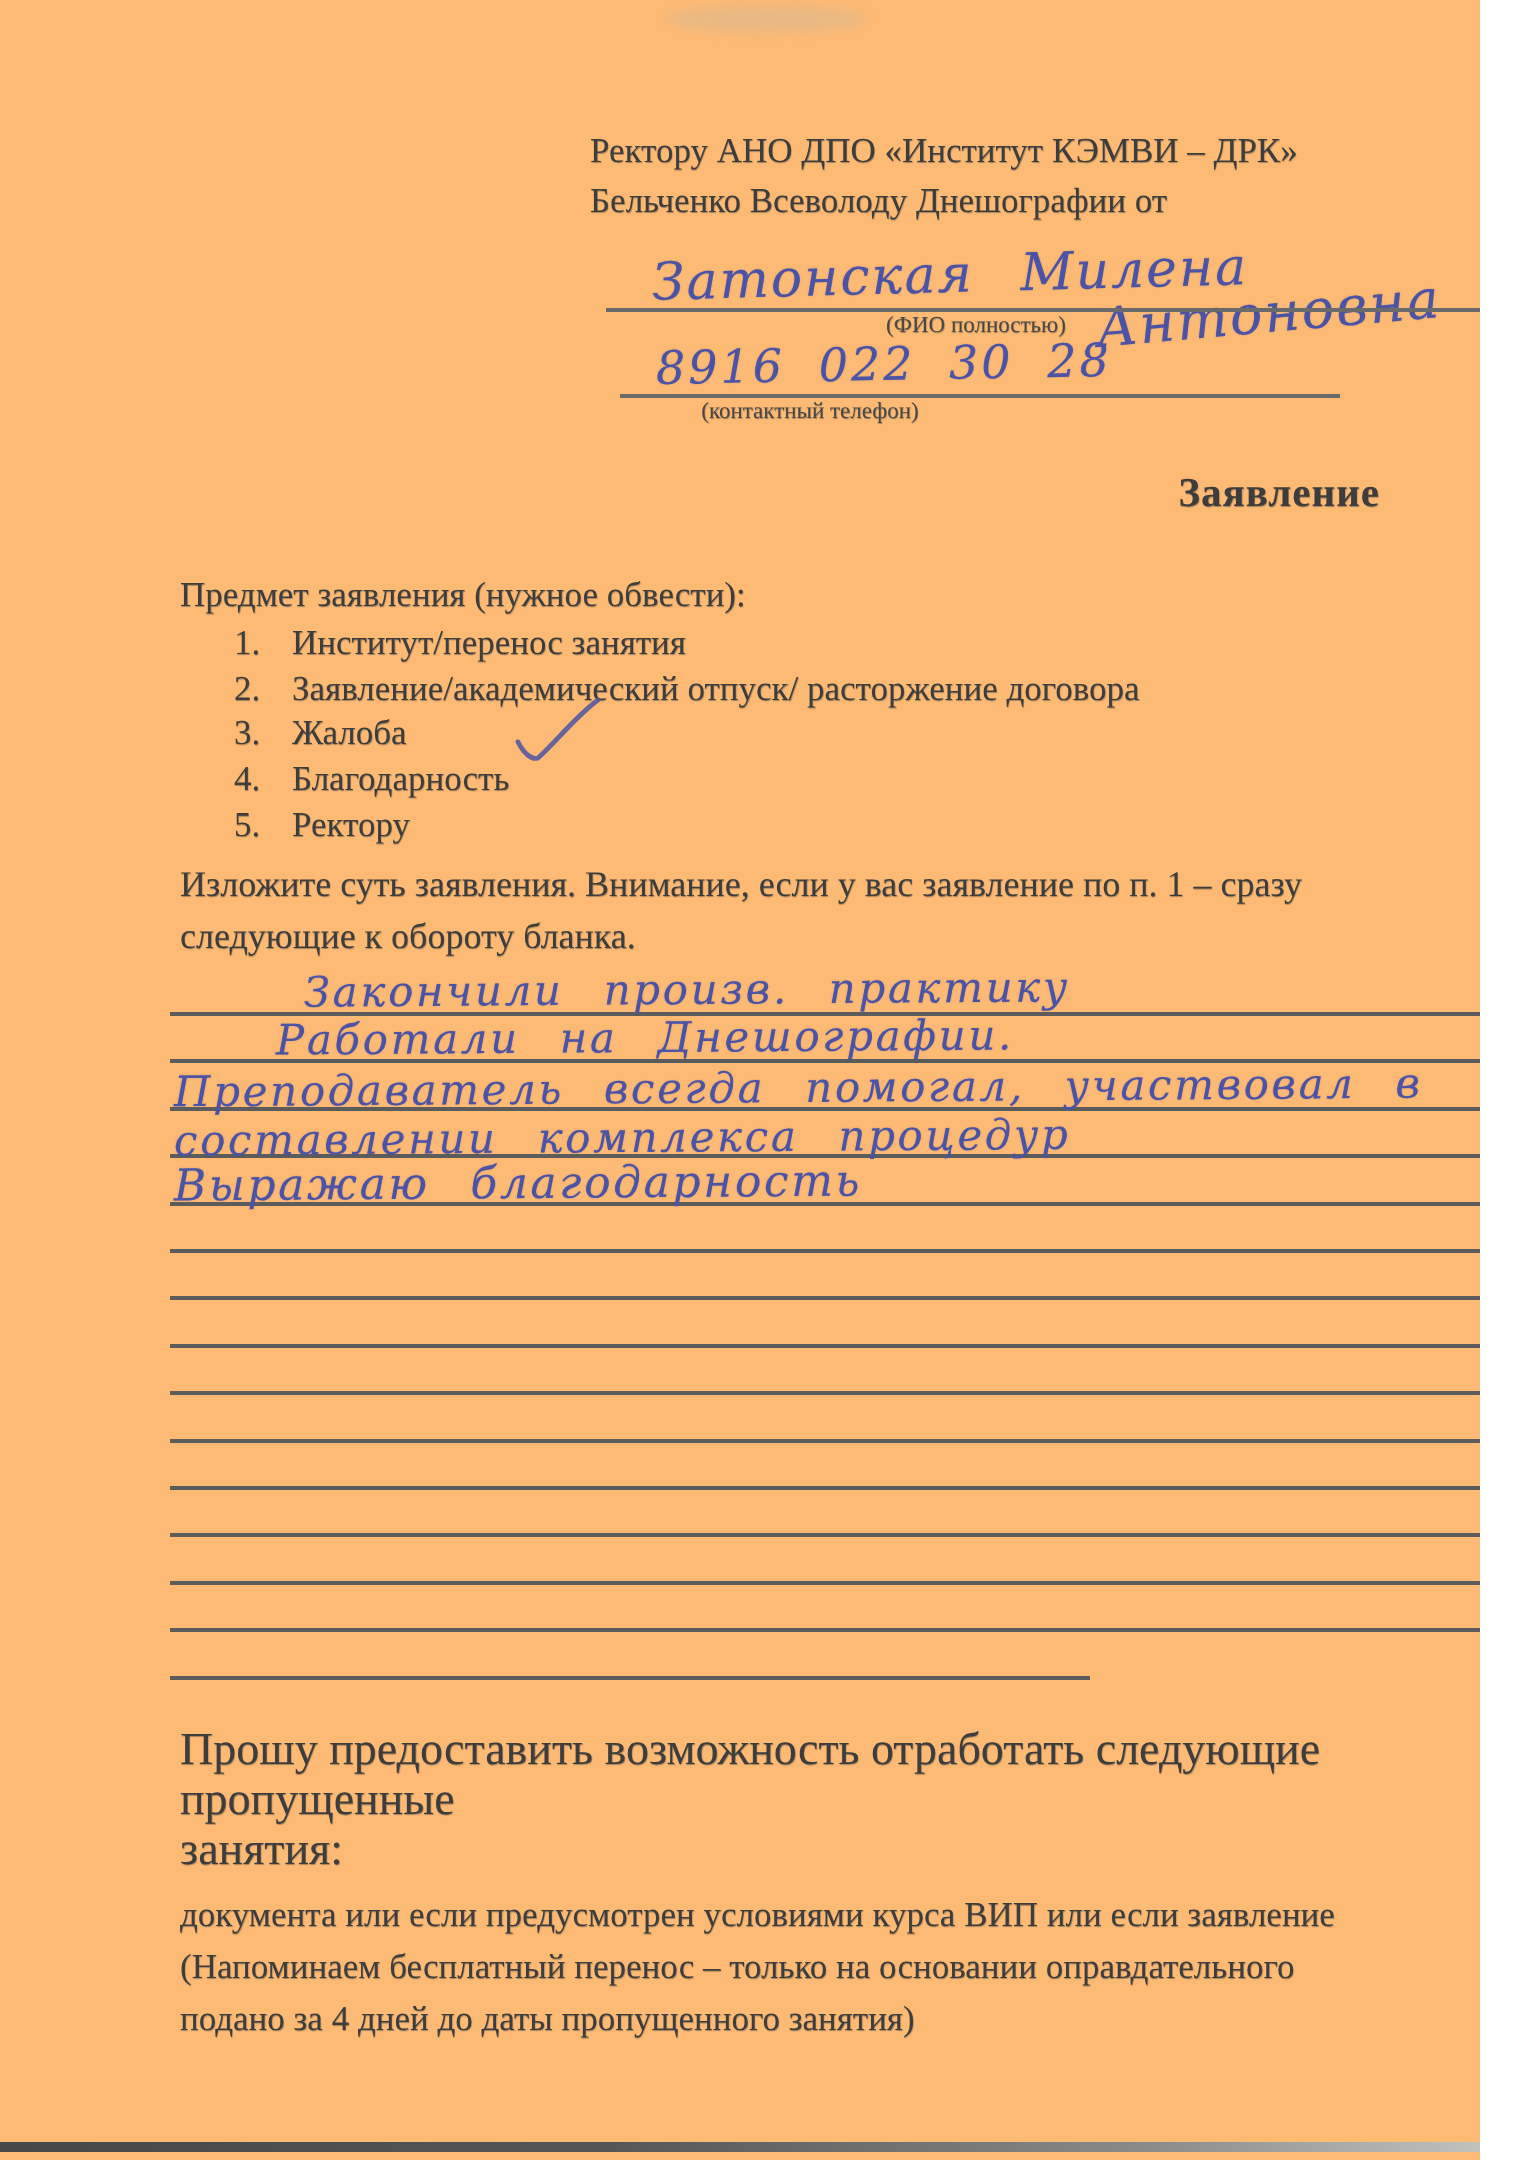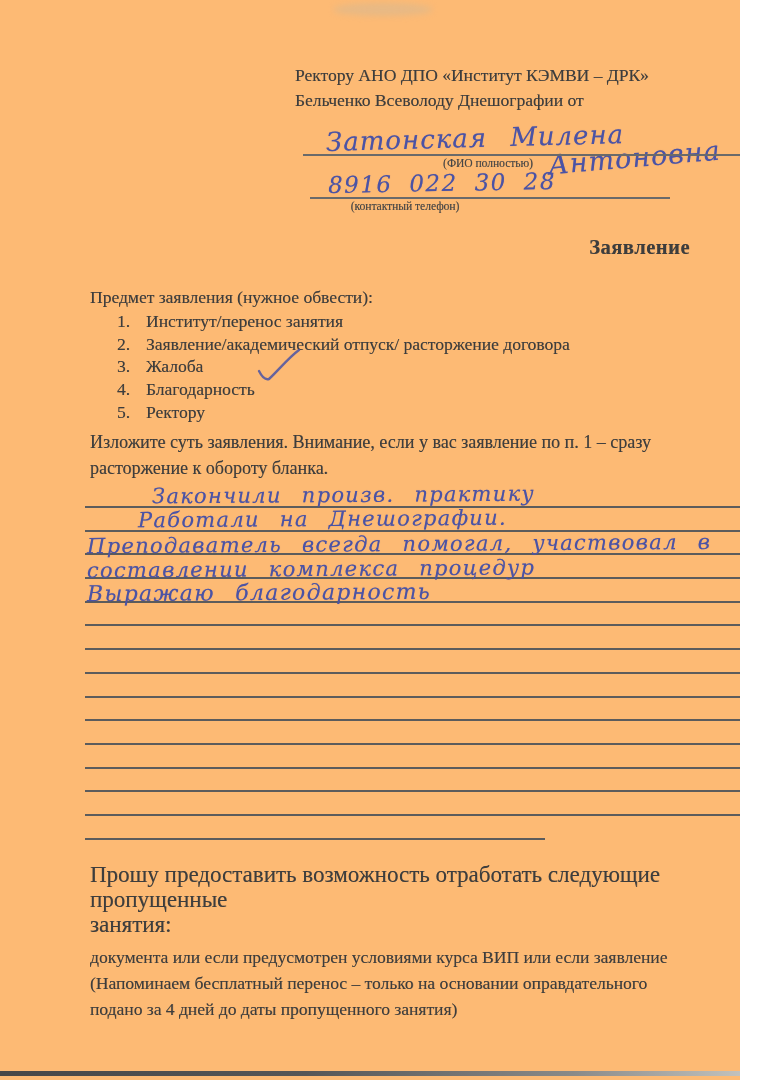--- a/index.html
+++ b/index.html
@@ -100,21 +100,21 @@
       <span class="num">5.</span>
       <span>Ректору</span>
     </div>
   </div>
   <svg class="abs checkmark" viewBox="0 0 46 38">
     <path d="M3 23 C 6 29, 10 32, 13 31 C 21 24, 32 10, 43 2" fill="none" stroke="#4b53a5" stroke-width="2.4" stroke-linecap="round" opacity="0.85"></path>
   </svg>
 
   <div class="abs instruction print">
     <div>Изложите суть заявления. Внимание, если у вас заявление по п. 1 – сразу</div>
-    <div>расторжение к обороту бланка.</div>
+    <div>следующие к обороту бланка.</div>
   </div>
 
   <div class="abs ruled-lines"></div>
   <div class="abs short-line"></div>
   <div class="abs hand stmt stmt-0">Закончили произв. практику</div>
   <div class="abs hand stmt stmt-1">Работали на Днешографии.</div>
   <div class="abs hand stmt stmt-2">Преподаватель всегда помогал, участвовал в</div>
   <div class="abs hand stmt stmt-3">составлении комплекса процедур</div>
   <div class="abs hand stmt stmt-4">Выражаю благодарность</div>
 

